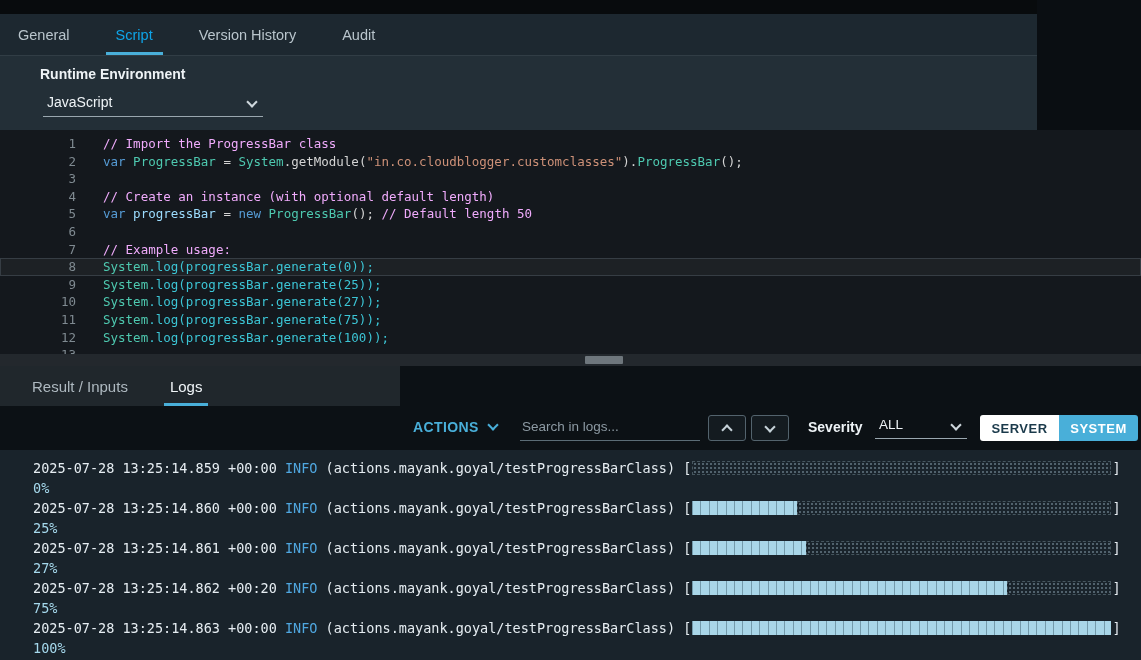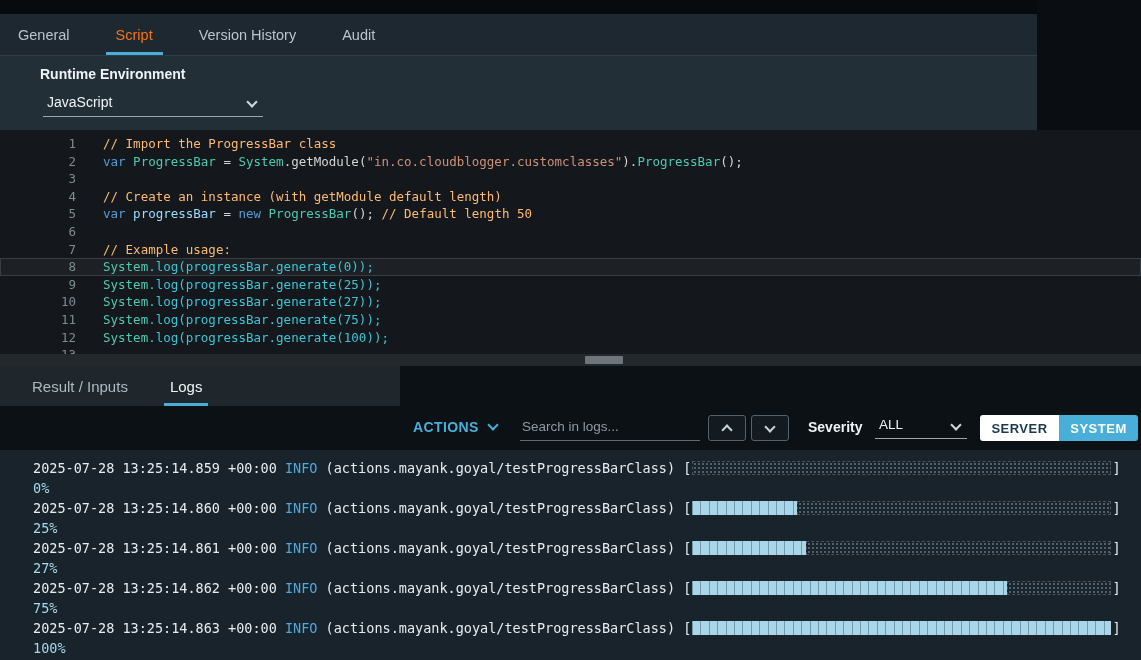--- a/index.html
+++ b/index.html
@@ -8,42 +8,42 @@
   .app { position:relative; width:1141px; height:660px; background:#20272c; }
 
   
   .top-strip { height:14px; background:#080b0d; }
 
   
   .header { position:relative; height:42px; background:#1d2830; border-bottom:1px solid #313d45;
             display:flex; align-items:stretch; padding-left:16px; }
   .tab { display:flex; align-items:center; margin-right:42px; padding:0 2px;
          font-size:14.5px; color:#b9c5cc; cursor:pointer; position:relative; white-space:nowrap; }
-  .tab.active { color:#f97316; }
+  .tab.active { color:#0ea5e9; }
   .tab.active::after { content:''; position:absolute; left:-8px; right:-8px; bottom:0; height:3px; background:#49afd9; }
   .corner-black { position:absolute; top:0; right:0; width:104px; height:130px; background:#0a0e12; z-index:4; }
 
   
   .runtime { height:74px; background:#232f37; padding:10px 0 0 40px; }
   .runtime-label { font-size:14px; font-weight:bold; color:#eef3f6; margin-bottom:9px; }
   .select { position:relative; width:220px; border-bottom:1px solid #9aa7af;
             padding:3px 24px 6px 4px; font-size:14px; color:#eef3f6; cursor:pointer; white-space:nowrap; }
   .chev { width:8px; height:8px; border-right:2px solid #cfd8dd; border-bottom:2px solid #cfd8dd;
           transform:rotate(45deg); display:inline-block; }
   .select .chev { position:absolute; right:7px; top:7px; }
   .runtime-select { margin-left:3px;margin-top:8px; }
 
   
   .editor { position:relative; height:236px; background:#14181d; padding-top:5px; overflow:hidden; cursor:text; }
   .code-line { display:flex; height:17.6px; line-height:17.6px;
                font-family:"DejaVu Sans Mono","Liberation Mono",monospace; font-size:12.5px; }
   .code-line.active-line { background:rgba(255,255,255,0.04); box-shadow:inset 0 0 0 1px #363d44; }
   .gutter { flex:0 0 76px; text-align:right; color:#7f8a91; }
   .code-text { padding-left:27px; white-space:pre; }
-  .tok-comment { color:#fdba74; } .tok-kw { color:#569cd6; } .tok-type { color:#4ec9b0; }
+  .tok-comment { color:#f0abfc; } .tok-kw { color:#569cd6; } .tok-type { color:#4ec9b0; }
   .tok-str { color:#ce9178; } .tok-plain { color:#d4d4d4; } .tok-ident { color:#9cdcfe; }
   .tok-call { color:#3cc5d5; }
   .hscroll { position:absolute; left:0; right:0; bottom:0; height:12px; background:#23282d; }
   .hscroll .thumb { position:absolute; left:585px; top:2px; width:38px; height:8px; background:#6e767c; border-radius:1px; cursor:pointer; }
 
   
   .bottom-tabs-row { position:relative; height:40px; background:#20272c; }
   .btabs { display:flex; height:100%; padding-left:30px; }
   .btab { display:flex; align-items:center; margin-right:38px; padding:0 2px;
           font-size:15px; color:#aeb9c0; cursor:pointer; position:relative; white-space:nowrap;text-align:right; }
@@ -119,21 +119,21 @@
         <div class="code-line">
           <span class="gutter">2</span>
           <span class="code-text"><span class="tok-kw">var </span><span class="tok-type">ProgressBar</span><span class="tok-plain"> = </span><span class="tok-type">System</span><span class="tok-plain">.getModule(</span><span class="tok-str">"in.co.cloudblogger.customclasses"</span><span class="tok-plain">).</span><span class="tok-type">ProgressBar</span><span class="tok-plain">();</span></span>
         </div>
         <div class="code-line">
           <span class="gutter">3</span>
           <span class="code-text"></span>
         </div>
         <div class="code-line">
           <span class="gutter">4</span>
-          <span class="code-text"><span class="tok-comment">// Create an instance (with getModule default length)</span></span>
+          <span class="code-text"><span class="tok-comment">// Create an instance (with optional default length)</span></span>
         </div>
         <div class="code-line">
           <span class="gutter">5</span>
           <span class="code-text"><span class="tok-kw">var </span><span class="tok-ident">progressBar</span><span class="tok-plain"> = </span><span class="tok-kw">new </span><span class="tok-type">ProgressBar</span><span class="tok-plain">(); </span><span class="tok-comment">// Default length 50</span></span>
         </div>
         <div class="code-line">
           <span class="gutter">6</span>
           <span class="code-text"></span>
         </div>
         <div class="code-line">
@@ -206,21 +206,21 @@
       </div>
       <div class="log-entry">
         <div class="log-line"><span class="ts">2025-07-28 13:25:14.860 +00:00 </span><span class="level">INFO</span><span class="src"> (actions.mayank.goyal/testProgressBarClass) </span><span class="bracket">[</span><span class="bar"><span class="bar-fill" style="width: 25%;"></span><span class="bar-empty"></span></span><span class="bracket">]</span></div>
         <div class="log-line pct">25%</div>
       </div>
       <div class="log-entry">
         <div class="log-line"><span class="ts">2025-07-28 13:25:14.861 +00:00 </span><span class="level">INFO</span><span class="src"> (actions.mayank.goyal/testProgressBarClass) </span><span class="bracket">[</span><span class="bar"><span class="bar-fill" style="width: 27%;"></span><span class="bar-empty"></span></span><span class="bracket">]</span></div>
         <div class="log-line pct">27%</div>
       </div>
       <div class="log-entry">
-        <div class="log-line"><span class="ts">2025-07-28 13:25:14.862 +00:00 </span><span class="level">INFO</span><span class="src"> (actions.mayank.goyal/testProgressBarClass) </span><span class="bracket">[</span><span class="bar"><span class="bar-fill" style="width: 75%;"></span><span class="bar-empty"></span></span><span class="bracket">]</span></div>
+        <div class="log-line"><span class="ts">2025-07-28 13:25:14.862 +00:20 </span><span class="level">INFO</span><span class="src"> (actions.mayank.goyal/testProgressBarClass) </span><span class="bracket">[</span><span class="bar"><span class="bar-fill" style="width: 75%;"></span><span class="bar-empty"></span></span><span class="bracket">]</span></div>
         <div class="log-line pct">75%</div>
       </div>
       <div class="log-entry">
         <div class="log-line"><span class="ts">2025-07-28 13:25:14.863 +00:00 </span><span class="level">INFO</span><span class="src"> (actions.mayank.goyal/testProgressBarClass) </span><span class="bracket">[</span><span class="bar"><span class="bar-fill" style="width: 100%;"></span></span><span class="bracket">]</span></div>
         <div class="log-line pct">100%</div>
       </div>
     </div>
 
 </div>
 

